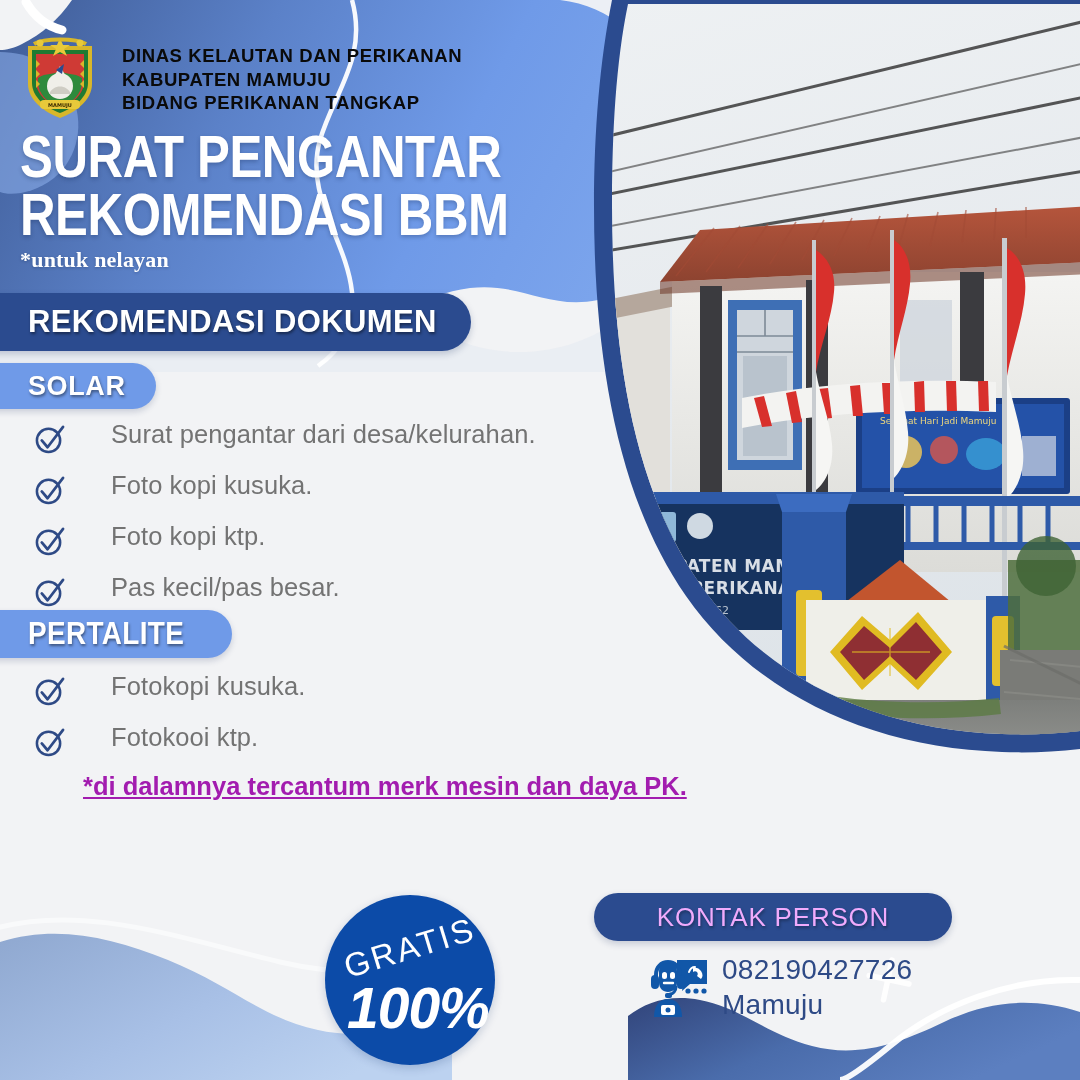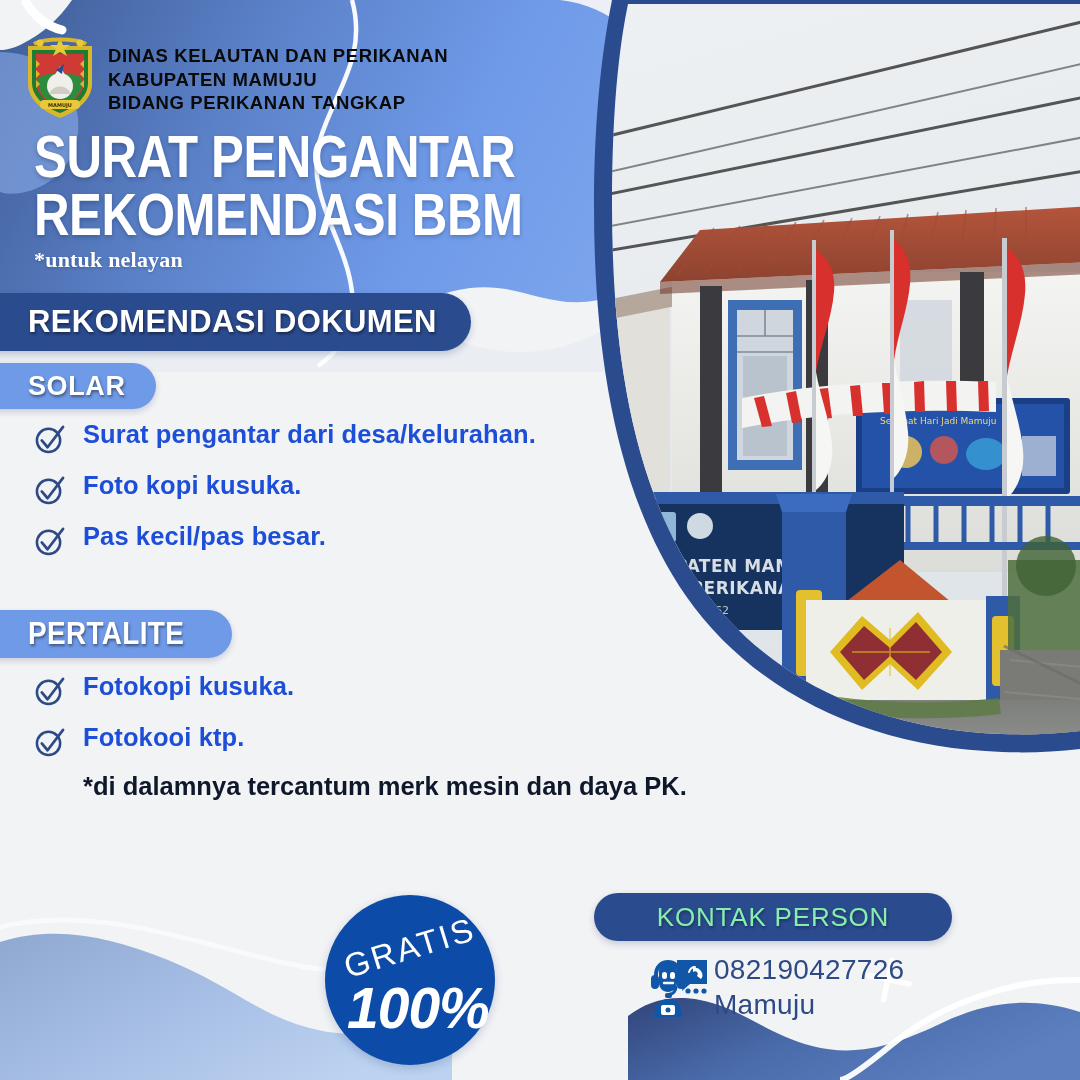--- a/index.html
+++ b/index.html
@@ -14,29 +14,29 @@
     position:absolute; inset:0;
     width:1080px; height:1080px;
     background:#f2f3f5;
     overflow:hidden;
   }
   .layer { position:absolute; inset:0; }
   svg.layer { width:1080px; height:1080px; }
 
   
   .header-block { position:absolute; left:0; top:0; width:700px; height:330px; z-index:3; }
-  .org-row { position:absolute; left:22px; top:36px; display:flex; align-items:flex-start; gap:10px; }
+  .org-row { position:absolute; left:22px; top:36px; display:flex; align-items:flex-start; gap:24px; }
   .crest { width:76px; height:84px; flex:0 0 auto; }
   .org-lines { padding-top:8px; }
   .org-lines div {
     font-family:"Liberation Sans", sans-serif;
     font-weight:bold; font-size:18.5px; letter-spacing:0.6px;
     color:#0a0a0a; line-height:1.28; white-space:nowrap;
   }
-  .title-wrap { position:absolute; left:34px; top:128px; }
+  .title-wrap { position:absolute; left:20px; top:128px; }
   .big-title {
     font-family:"Liberation Sans Narrow","Liberation Sans", sans-serif;
     font-weight:bold;
     font-size:60px;
     line-height:0.96;
     letter-spacing:-0.5px;
     color:#ffffff;
     transform:scaleX(0.82);
     transform-origin:left top;
     text-shadow:0 2px 5px rgba(10,30,70,0.28);
@@ -88,27 +88,28 @@
   
   .list { position:absolute; z-index:6; }
   .list-solar { left:34px; top:420px; }
   .list-pertalite { left:34px; top:672px; }
   .li {
     display:flex; align-items:flex-start; gap:18px;
     margin-bottom:16px;
   }
   .li .tick { width:31px; height:31px; flex:0 0 auto; margin-top:4px; }
   .li .txt {
-    font-size:25.5px; font-weight:bold; color:#1d4ed8;
-    letter-spacing:0.1px; line-height:1.12; white-space:nowrap;
+    font-size:25.5px; font-weight:normal; color:#737373;
+    letter-spacing:0.1px; line-height:1.12; white-space:nowrap;margin-left:28px;
   }
   .note-line {
     margin-left:49px; margin-top:-2px;
-    font-size:25.5px; font-weight:bold; color:#0f172a;
+    font-size:25.5px; font-weight:bold; color:#a21caf;
     white-space:nowrap;
+    text-decoration:underline;
   }
 
   
   .gratis {
     position:absolute; left:325px; top:895px;
     width:170px; height:170px; border-radius:50%;
     background:#0c4ba8;
     z-index:7;
     color:#fff;
     box-shadow:0 3px 10px rgba(10,40,100,0.2);
@@ -123,27 +124,27 @@
     font-size:57px; font-weight:bold; font-style:italic;
     letter-spacing:-1px;
   }
 
   
   .kontak-pill {
     position:absolute; left:594px; top:893px;
     width:358px; height:48px; border-radius:26px;
     background:#2b4b8f; z-index:7;
     display:flex; align-items:center; justify-content:center;
-    color:#86efac; font-size:26px; font-weight:normal; letter-spacing:0.8px;
+    color:#f0abfc; font-size:26px; font-weight:normal; letter-spacing:0.8px;
     text-shadow:1px 2px 3px rgba(0,0,0,0.35);
     box-shadow:0 3px 7px rgba(20,40,90,0.2);
   }
   .contact-row {
     position:absolute; left:646px; top:952px; z-index:7;
-    display:flex; align-items:center; gap:4px;justify-content:space-between;
+    display:flex; align-items:center; gap:12px;justify-content:space-between;
   }
   .cs-icon { width:64px; height:64px; flex:0 0 auto; }
   .contact-lines div {
     font-size:28px; font-weight:normal; color:#2e4a86; line-height:1.25;
     letter-spacing:0.3px;
   }
 
   
   .photo-clip { position:absolute; inset:0; z-index:2; }
 </style>
@@ -477,20 +478,27 @@
         <circle cx="15" cy="17" r="12" fill="none" stroke="#2e4a86" stroke-width="2.6"></circle>
         <path d="M8,17 L14,24 L30,3" fill="none" stroke="#2e4a86" stroke-width="2.8" stroke-linecap="round" stroke-linejoin="round"></path>
       </svg>
       <span class="txt">Foto kopi kusuka.</span>
     </div>
     <div class="li">
       <svg class="tick" viewBox="0 0 32 32">
         <circle cx="15" cy="17" r="12" fill="none" stroke="#2e4a86" stroke-width="2.6"></circle>
         <path d="M8,17 L14,24 L30,3" fill="none" stroke="#2e4a86" stroke-width="2.8" stroke-linecap="round" stroke-linejoin="round"></path>
       </svg>
+      <span class="txt">Foto kopi ktp.</span>
+    </div>
+    <div class="li">
+      <svg class="tick" viewBox="0 0 32 32">
+        <circle cx="15" cy="17" r="12" fill="none" stroke="#2e4a86" stroke-width="2.6"></circle>
+        <path d="M8,17 L14,24 L30,3" fill="none" stroke="#2e4a86" stroke-width="2.8" stroke-linecap="round" stroke-linejoin="round"></path>
+      </svg>
       <span class="txt">Pas kecil/pas besar.</span>
     </div>
   </div>
 
   <div class="list list-pertalite">
     <div class="li">
       <svg class="tick" viewBox="0 0 32 32">
         <circle cx="15" cy="17" r="12" fill="none" stroke="#2e4a86" stroke-width="2.6"></circle>
         <path d="M8,17 L14,24 L30,3" fill="none" stroke="#2e4a86" stroke-width="2.8" stroke-linecap="round" stroke-linejoin="round"></path>
       </svg>

